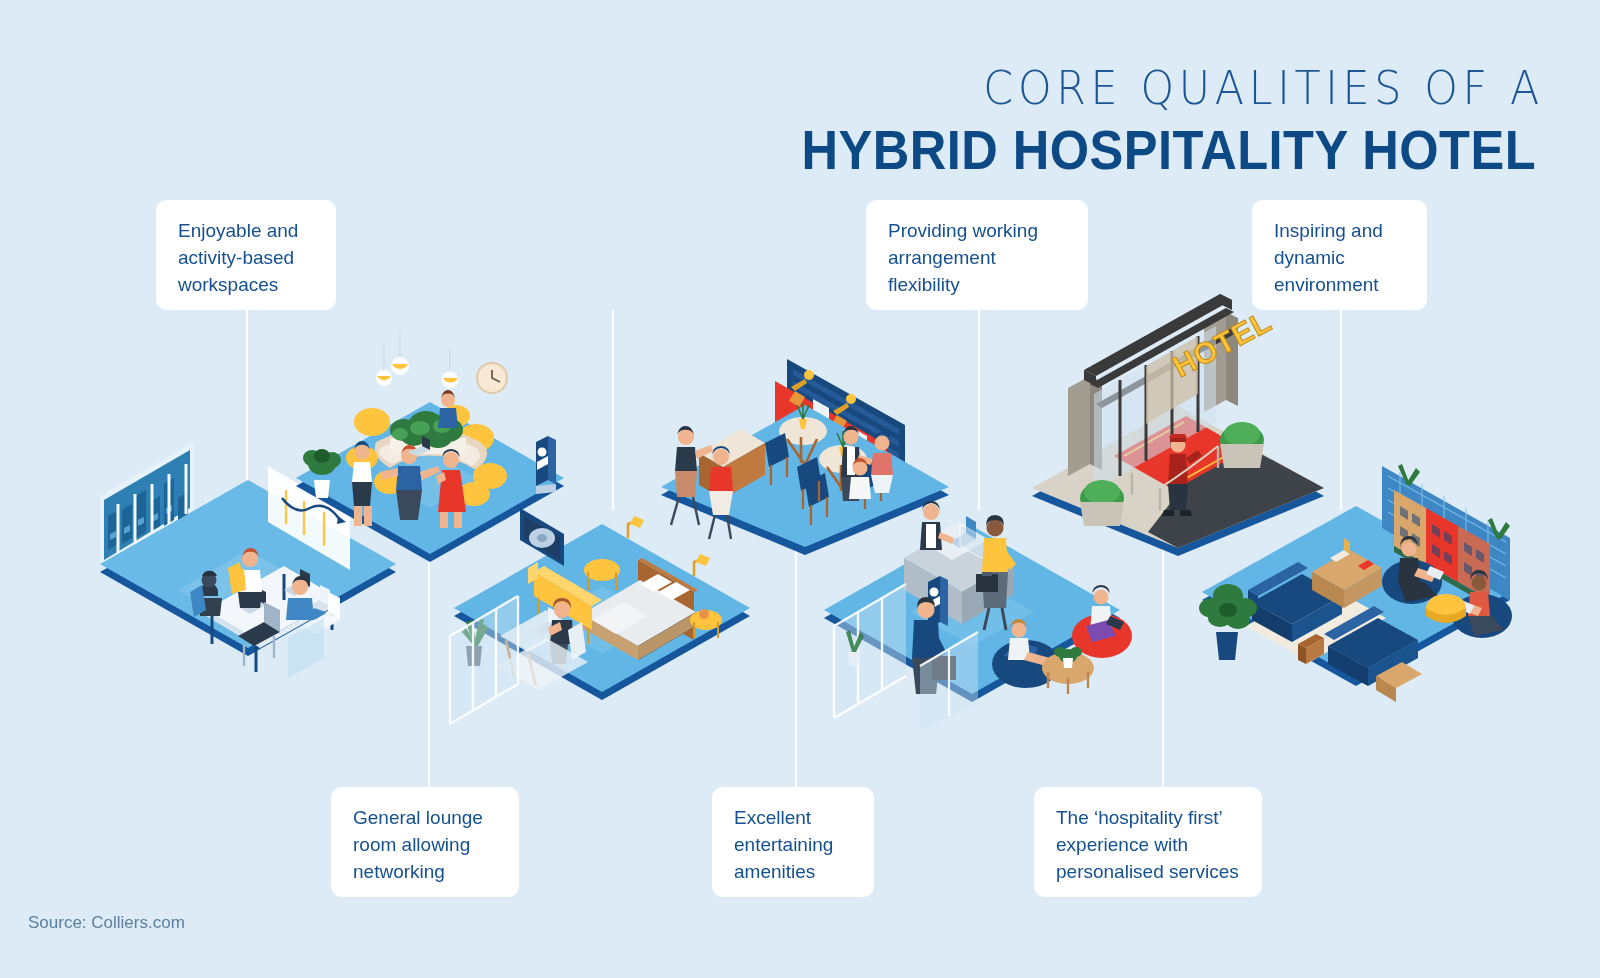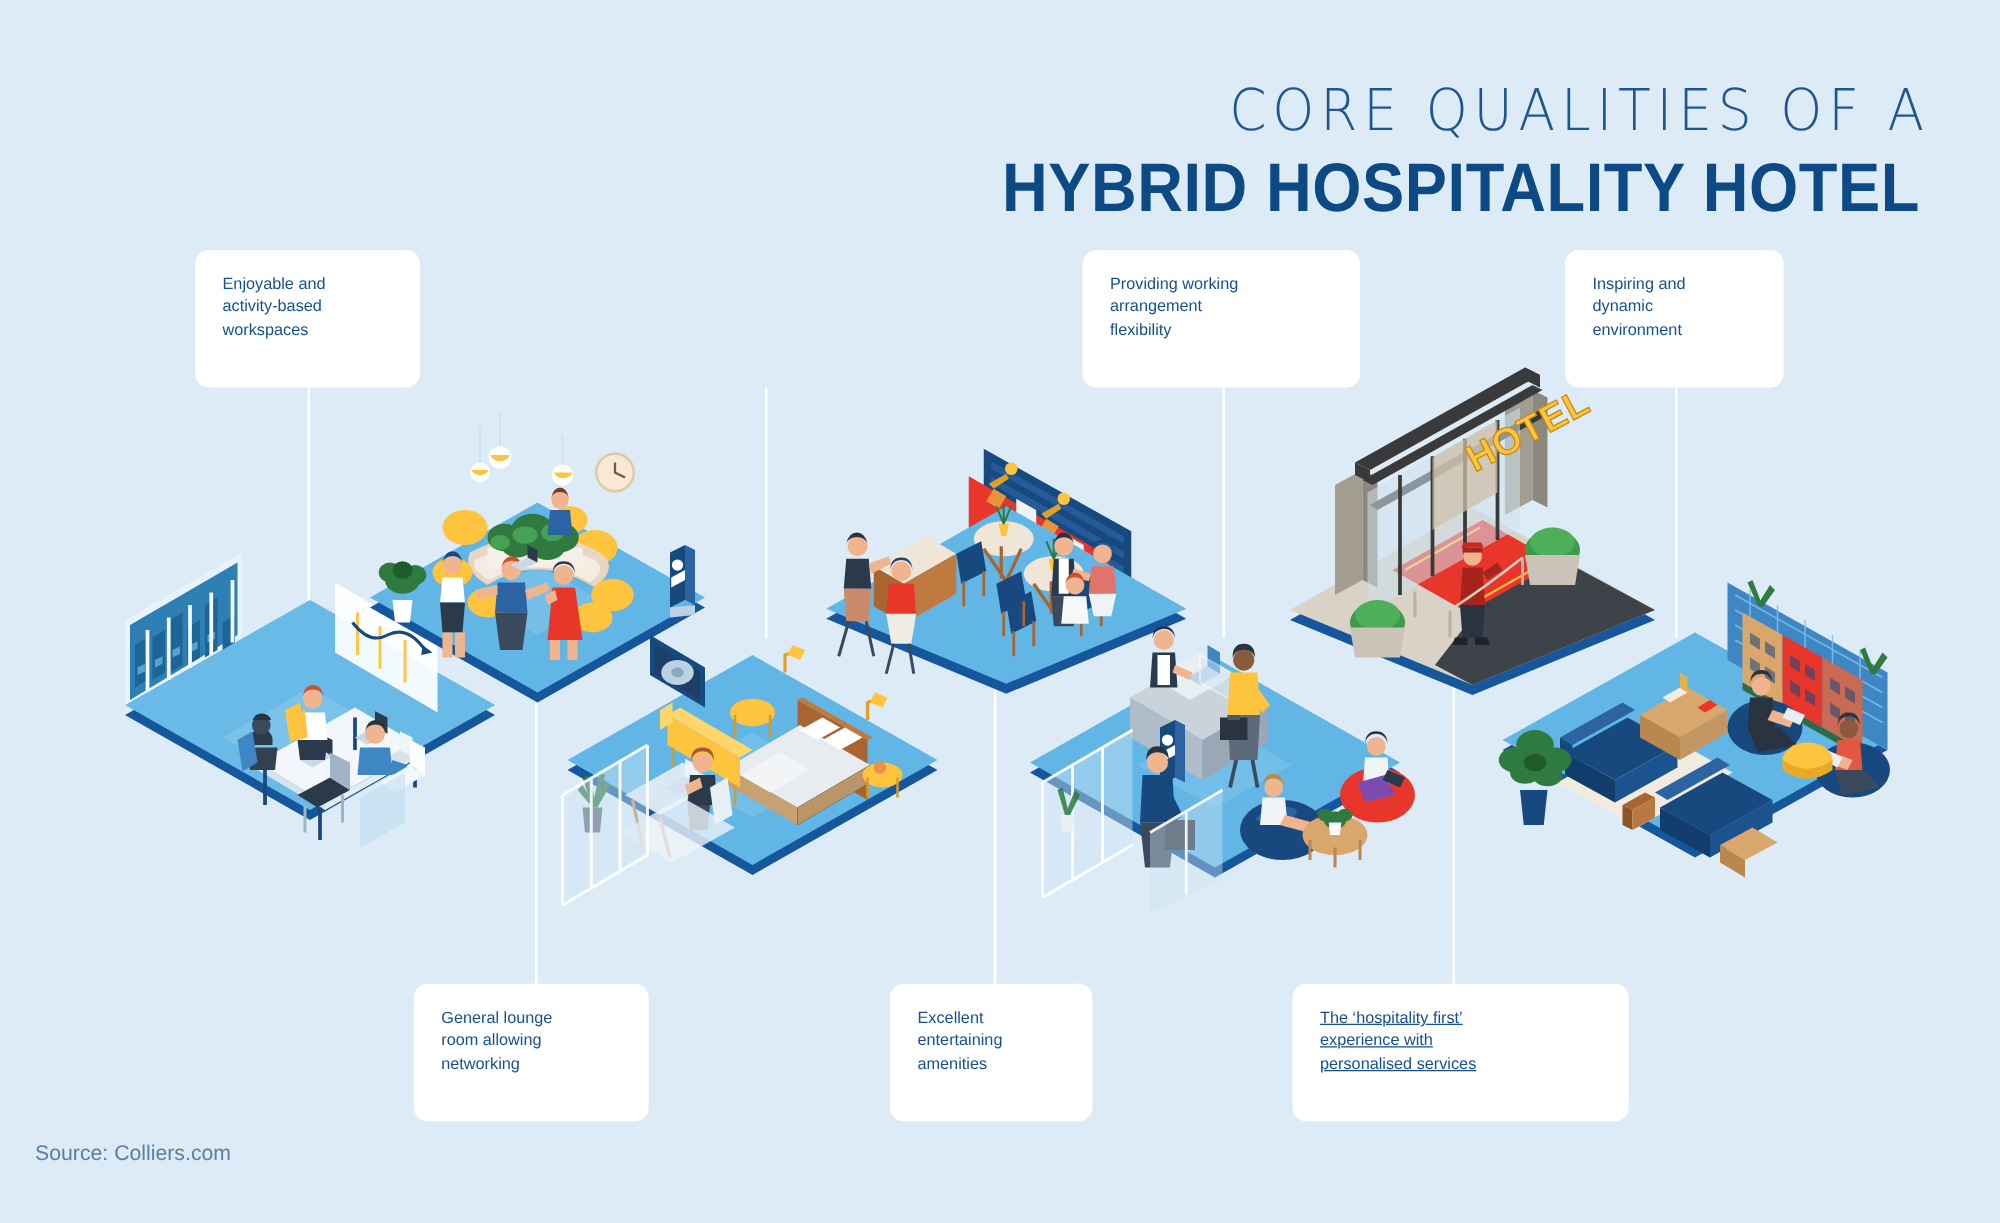--- a/index.html
+++ b/index.html
@@ -35,21 +35,21 @@
     transform:scaleX(0.92);
     transform-origin:center;
   }
 
   
   .card {
     position:absolute;
     background:#ffffff;
     border-radius:11px;
     color:#15508f;
-    font-size:13px;
+    font-size:19px;
     line-height:1.42;
     padding:18px 20px 36px 22px;
     z-index:6;
   }
   .card span { display:block; white-space:pre-line; }
 
   
   .connector { position:absolute; width:2px; background:#ffffff; z-index:2; }
 
   
@@ -825,21 +825,21 @@
   <div class="card" style="left:712px; top:787px; width:162px; height:110px;">
     <span>Excellent
 entertaining
 amenities</span>
   </div>
   <div class="card" style="left:331px; top:787px; width:188px; height:110px;">
     <span>General lounge
 room allowing
 networking</span>
   </div>
-  <div class="card" style="left:1034px; top:787px; width:269px; height:110px;text-decoration:underline;">
+  <div class="card" style="left:1034px; top:787px; width:228px; height:110px;">
     <span>The ‘hospitality first’
 experience with
 personalised services</span>
   </div>
 
   <div class="source">Source: Colliers.com</div>
 
 </div>
 
 </body></html>

